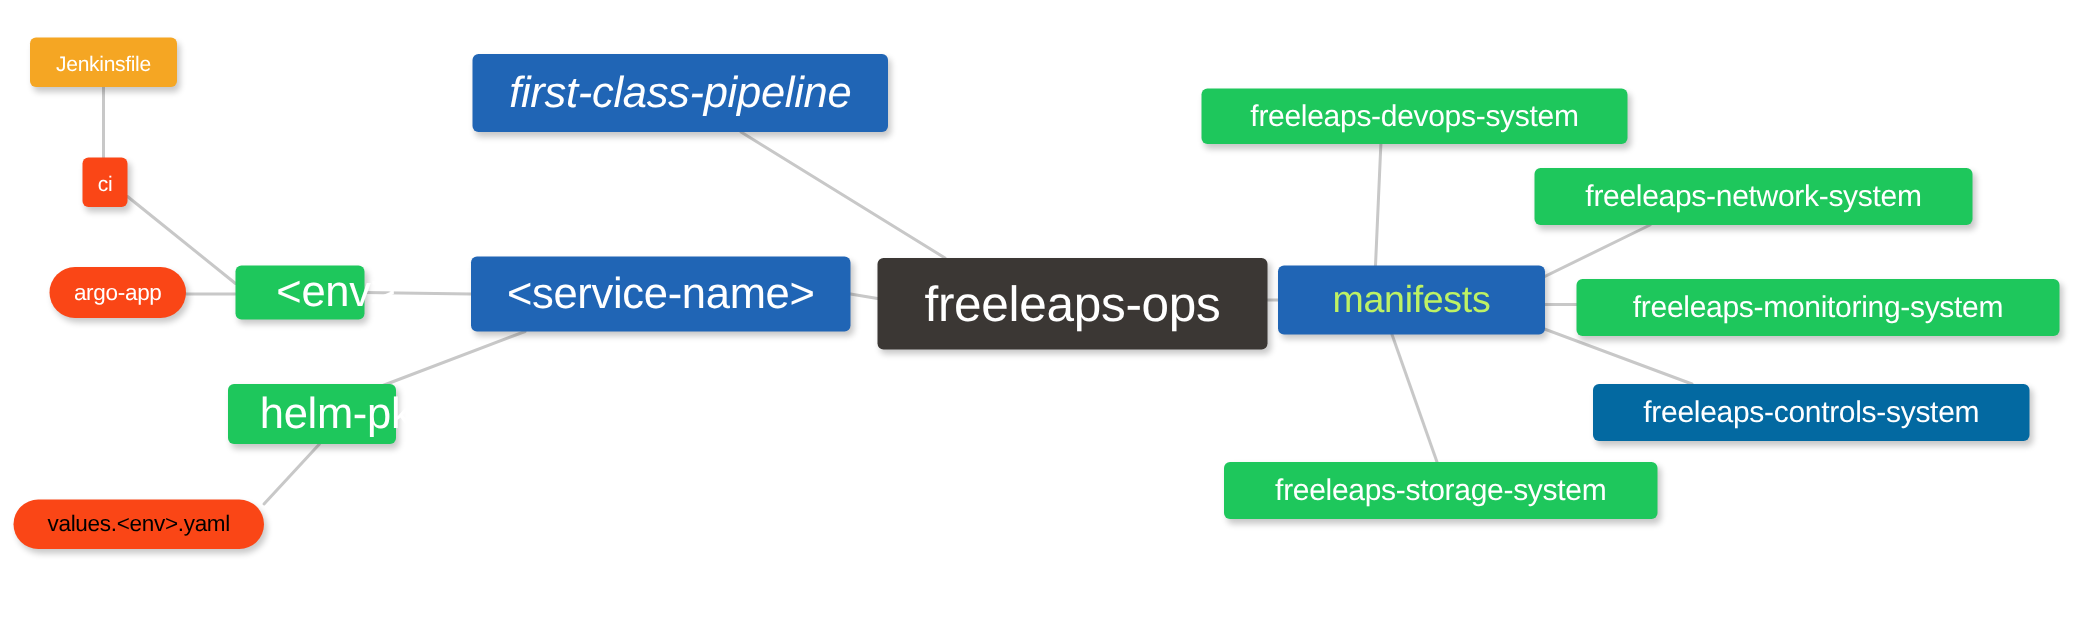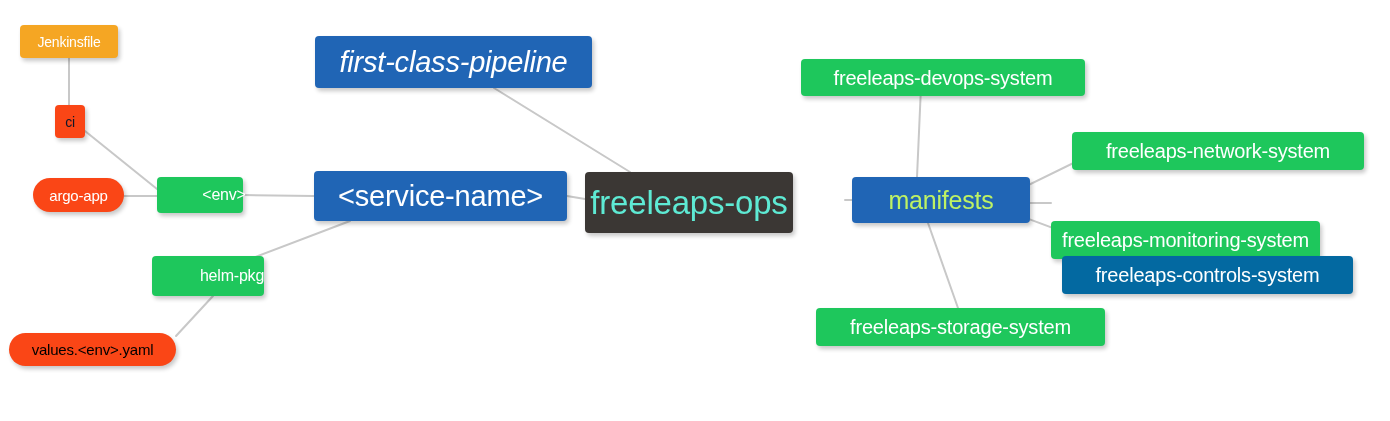--- a/index.html
+++ b/index.html
@@ -39,21 +39,21 @@
     letter-spacing: -0.2px;
   }
   .node-label {
     display: block;
     line-height: 1;
   }
   
   .tier-root   { font-size: 33px; }
   .tier-major  { font-size: 29px; }
   .tier-mid    { font-size: 25px; }
-  .tier-branch { font-size: 16px; padding-left: 48px; }
+  .tier-branch { font-size: 29px; padding-left: 48px; }
   .tier-leaf   { font-size: 20px; }
   .tier-small  { font-size: 15px; border-radius: 17px; }
   .tier-tiny   { font-size: 14px; }
 </style>
 </head>
 <body>
 
 <div id="canvas">
   <svg id="edge-layer" viewBox="0 0 1390 421" width="1390" height="421" xmlns="http://www.w3.org/2000/svg">
       <line x1="69" y1="58" x2="69" y2="105" stroke="#c8c8c8" stroke-width="2" stroke-linecap="round"></line>
@@ -65,57 +65,57 @@
       <line x1="567" y1="196" x2="585" y2="199" stroke="#c8c8c8" stroke-width="2" stroke-linecap="round"></line>
       <line x1="494" y1="88" x2="630" y2="172" stroke="#c8c8c8" stroke-width="2" stroke-linecap="round"></line>
       <line x1="845" y1="200" x2="852" y2="200" stroke="#c8c8c8" stroke-width="2" stroke-linecap="round"></line>
       <line x1="922" y1="64" x2="917" y2="177" stroke="#c8c8c8" stroke-width="2" stroke-linecap="round"></line>
       <line x1="1010" y1="194" x2="1100" y2="150" stroke="#c8c8c8" stroke-width="2" stroke-linecap="round"></line>
       <line x1="1010" y1="203" x2="1051" y2="203" stroke="#c8c8c8" stroke-width="2" stroke-linecap="round"></line>
       <line x1="1010" y1="212" x2="1128" y2="256" stroke="#c8c8c8" stroke-width="2" stroke-linecap="round"></line>
       <line x1="928" y1="223" x2="958" y2="308" stroke="#c8c8c8" stroke-width="2" stroke-linecap="round"></line>
     </svg>
   <div id="node-layer">
-      <div class="node tier-root" style="left: 585px; top: 172px; width: 208px; height: 61px; background: rgb(59, 55, 52); color: #5eead4;">
+      <div class="node tier-root" style="left: 585px; top: 172px; width: 260px; height: 61px; background: rgb(59, 55, 52); color: #ffffff;">
         <span class="node-label">freeleaps-ops</span>
       </div>
       <div class="node tier-major" style="left: 314px; top: 171px; width: 253px; height: 50px; background: rgb(32, 101, 181); color: rgb(255, 255, 255);">
         <span class="node-label">&lt;service-name&gt;</span>
       </div>
       <div class="node tier-mid" style="left: 852px; top: 177px; width: 178px; height: 46px; background: rgb(32, 101, 181); color: #bef264;">
         <span class="node-label">manifests</span>
       </div>
       <div class="node tier-major" style="left: 315px; top: 36px; width: 277px; height: 52px; background: rgb(32, 101, 181); color: rgb(255, 255, 255); font-style: italic;">
         <span class="node-label">first-class-pipeline</span>
       </div>
       <div class="node tier-branch" style="left: 157px; top: 177px; width: 86px; height: 36px; background: rgb(30, 199, 92); color: rgb(255, 255, 255);">
         <span class="node-label">&lt;env&gt;</span>
       </div>
       <div class="node tier-branch" style="left: 152px; top: 256px; width: 112px; height: 40px; background: rgb(30, 199, 92); color: rgb(255, 255, 255);">
         <span class="node-label">helm-pkg</span>
       </div>
-      <div class="node tier-tiny" style="left: 55px; top: 105px; width: 30px; height: 33px; background: rgb(250, 70, 22); color: #0f172a;">
+      <div class="node tier-tiny" style="left: 55px; top: 105px; width: 30px; height: 33px; background: rgb(250, 70, 22); color: #ffffff;">
         <span class="node-label">ci</span>
       </div>
       <div class="node tier-small" style="left: 33px; top: 178px; width: 91px; height: 34px; background: rgb(250, 70, 22); color: rgb(255, 255, 255);">
         <span class="node-label">argo-app</span>
       </div>
       <div class="node tier-tiny" style="left: 20px; top: 25px; width: 98px; height: 33px; background: rgb(245, 166, 35); color: rgb(255, 255, 255);">
         <span class="node-label">Jenkinsfile</span>
       </div>
       <div class="node tier-small" style="left: 9px; top: 333px; width: 167px; height: 33px; background: rgb(250, 70, 22); color: #000000;">
         <span class="node-label">values.&lt;env&gt;.yaml</span>
       </div>
       <div class="node tier-leaf" style="left: 801px; top: 27px; width: 284px; height: 37px; background: rgb(30, 199, 92); color: rgb(255, 255, 255); margin-top: 32px;">
         <span class="node-label">freeleaps-devops-system</span>
       </div>
-      <div class="node tier-leaf" style="left: 1072px; top: 112px; width: 292px; height: 38px; background: rgb(30, 199, 92); color: rgb(255, 255, 255); margin-top: 20px;">
+      <div class="node tier-leaf" style="left: 1023px; top: 112px; width: 292px; height: 38px; background: rgb(30, 199, 92); color: rgb(255, 255, 255);">
         <span class="node-label">freeleaps-network-system</span>
       </div>
-      <div class="node tier-leaf" style="left: 1051px; top: 186px; width: 269px; height: 38px; background: rgb(30, 199, 92); color: rgb(255, 255, 255); margin-top: 35px;">
+      <div class="node tier-leaf" style="left: 1051px; top: 186px; width: 322px; height: 38px; background: rgb(30, 199, 92); color: rgb(255, 255, 255);">
         <span class="node-label">freeleaps-monitoring-system</span>
       </div>
       <div class="node tier-leaf" style="left: 1062px; top: 256px; width: 291px; height: 38px; background: #0369a1; color: rgb(255, 255, 255);">
         <span class="node-label">freeleaps-controls-system</span>
       </div>
       <div class="node tier-leaf" style="left: 816px; top: 308px; width: 289px; height: 38px; background: rgb(30, 199, 92); color: rgb(255, 255, 255);">
         <span class="node-label">freeleaps-storage-system</span>
       </div>
     </div>
 </div>

